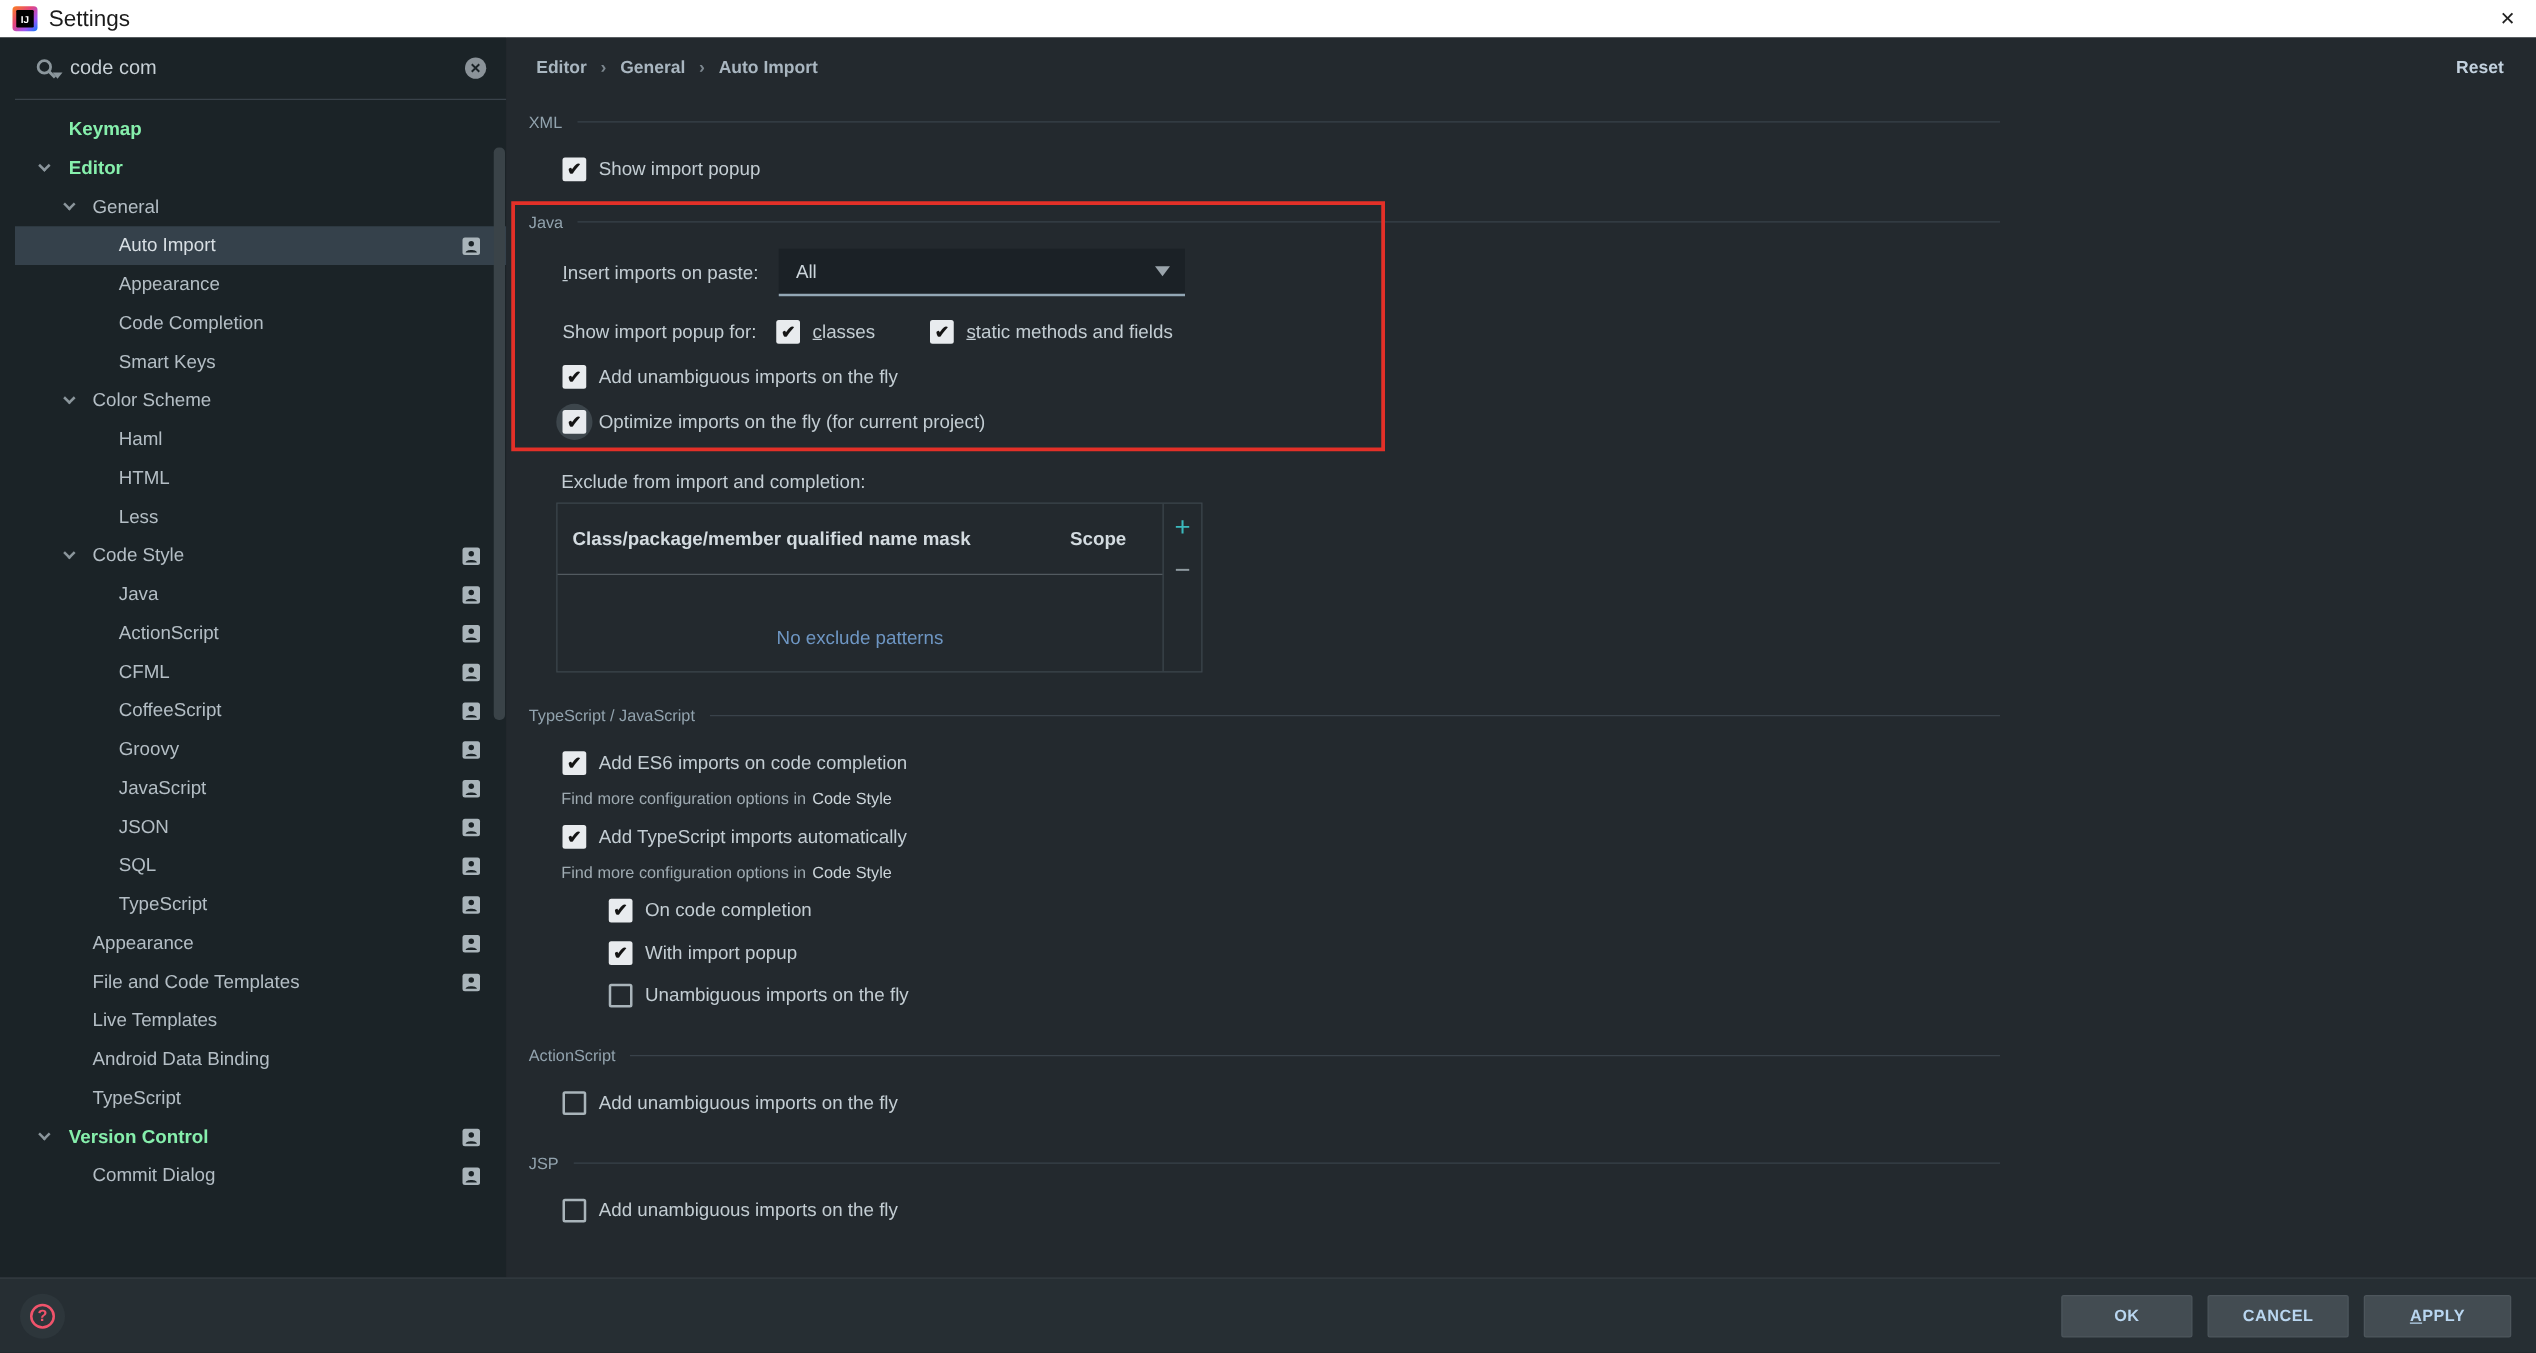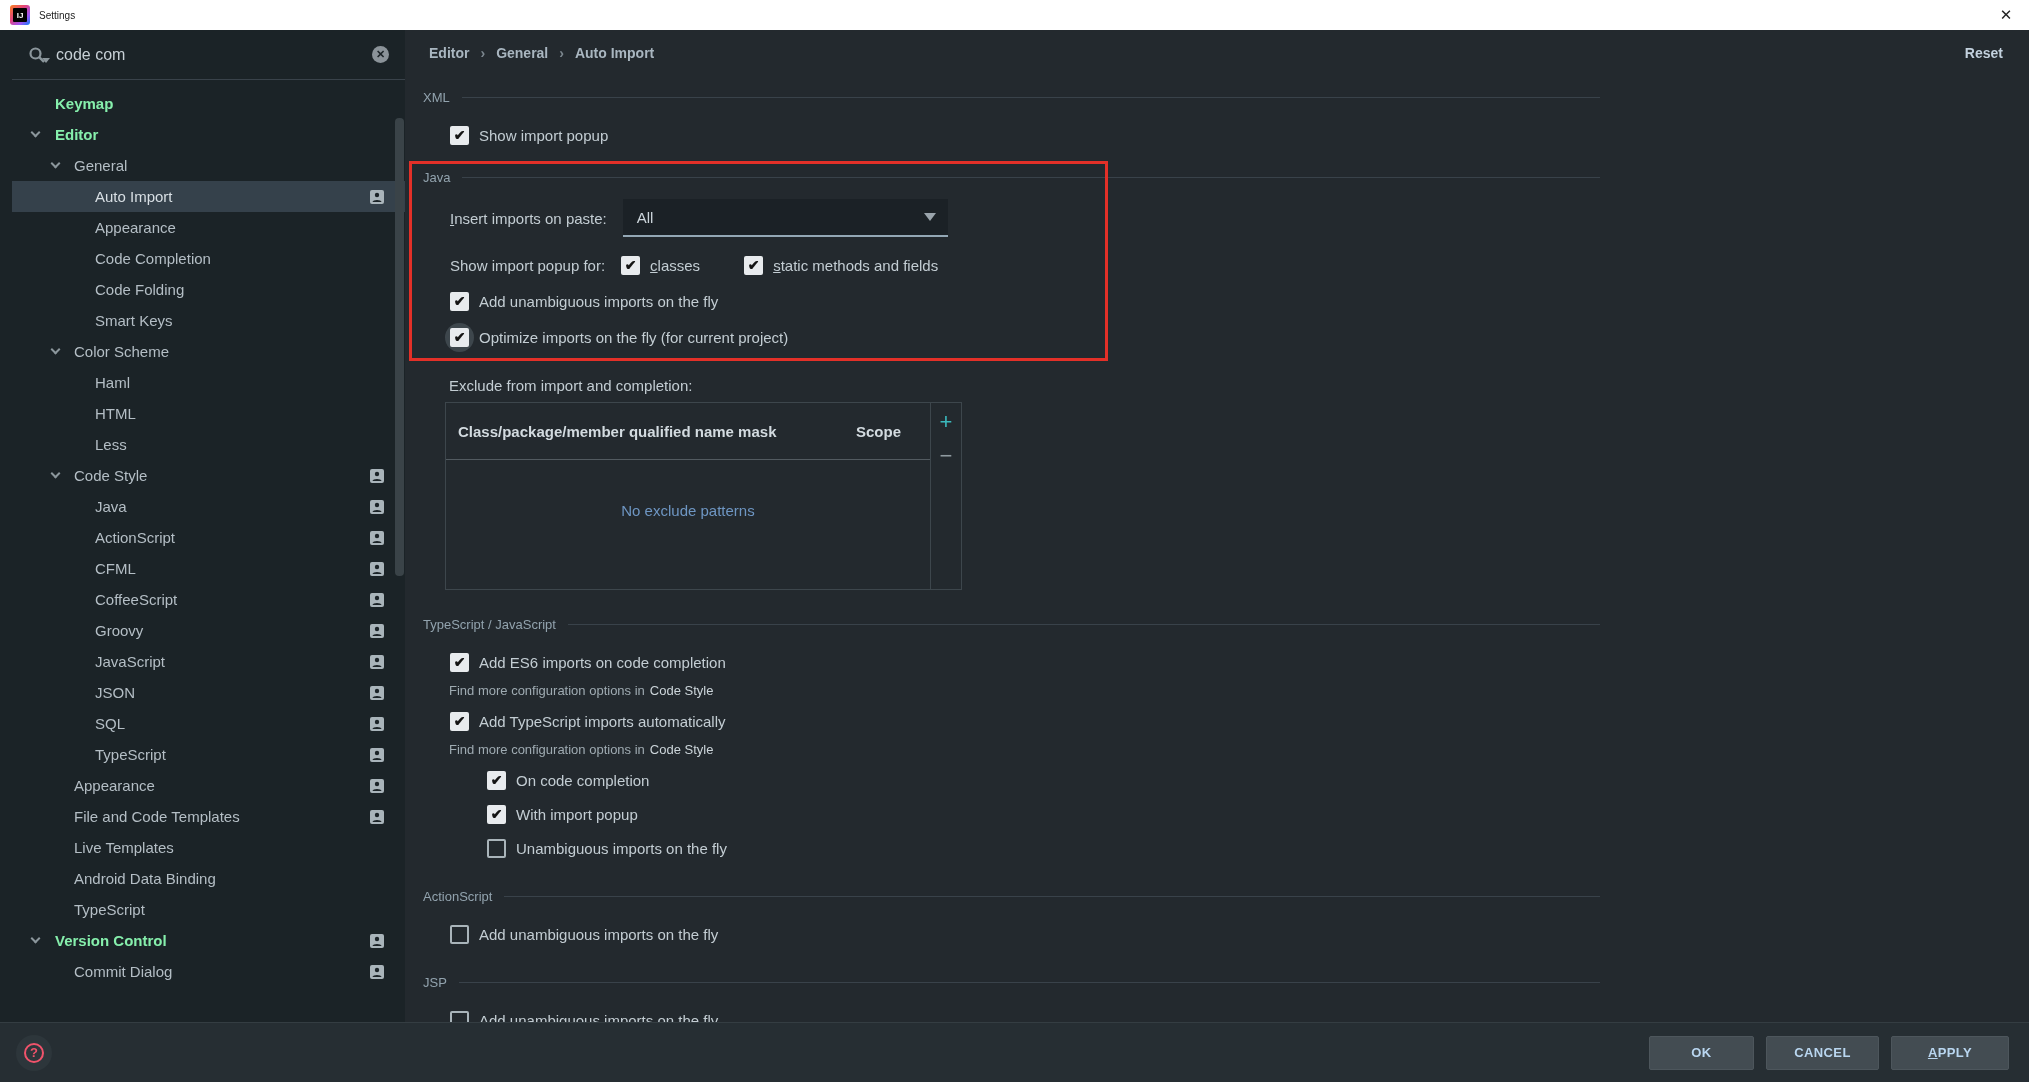--- a/index.html
+++ b/index.html
@@ -4,21 +4,21 @@
 <style>
   * { box-sizing: border-box; margin: 0; padding: 0; }
   html,body { width:2029px; height:1082px; overflow:hidden; }
   body { font-family:"Liberation Sans", sans-serif; background:#23292e; }
   #app { position:relative; width:2029px; height:1082px; }
 
   
   .titlebar { height:30px; background:#ffffff; display:flex; align-items:center; padding-left:10px; position:relative; }
   .logo { width:20px; height:20px; border-radius:3px; background:linear-gradient(135deg,#fc801d 0%,#e3447d 40%,#9e55f5 72%,#087cfa 100%); position:relative; flex:none; }
   .logo::after { content:"IJ"; position:absolute; inset:3px; background:#000; color:#fff; font-size:8px; font-weight:bold; display:flex; align-items:center; justify-content:center; border-radius:1px; }
-  .wtitle { margin-left:9px; font-size:10px; color:#1b1b1b; }
+  .wtitle { margin-left:9px; font-size:18px; color:#1b1b1b; }
   .wclose { position:absolute; right:0; top:0; width:46px; height:30px; display:flex; align-items:center; justify-content:center; font-size:15px; color:#222; cursor:pointer; }
 
   
   .main { position:absolute; top:30px; left:0; right:0; bottom:60px; display:flex; }
 
   
   .sidebar { width:405px; flex:none; background:#1b2327; position:relative;padding-left:12px; }
   .searchbar { height:50px; display:flex; align-items:center; padding:0 16px; border-bottom:1px solid #39424a; }
   .mag { position:relative; width:22px; height:18px; flex:none; }
   .mag svg { display:block; }
@@ -62,21 +62,21 @@
   .red-box { position:absolute; top:0; bottom:0; left:4px; width:699px; border:3px solid #e33028; pointer-events:none; }
   .row-insert { margin-top:12px; height:38px; }
   .ddl { width:325px; height:38px; background:#1b2126; border-bottom:2px solid #93a7b5; margin-left:16px; display:flex; align-items:center; padding:0 12px 0 14px; color:#ccd5db; cursor:pointer; }
   .ddl .tri { margin-left:auto; width:0; height:0; border-left:6px solid transparent; border-right:6px solid transparent; border-top:8px solid #9aa4ab; }
   .row-popupfor { margin-top:16px; }
   .gap-lg { margin-left:44px; }
   .lblgap { margin-right:16px; }
   .row-mt12 { margin-top:12px; }
 
   .exclude-label { margin-top:16px; padding-left:44px; font-size:15px; color:#c3cdd3; }
-  .xtable { margin:8px 0 0 40px; width:517px; height:188px; border:1px solid #3d464c; display:flex; }
+  .xtable { margin:8px 0 0 40px; width:517px; height:136px; border:1px solid #3d464c; display:flex; }
   .xmain { flex:1; display:flex; flex-direction:column; }
   .xhead { height:57px; border-bottom:1px solid #525a60; display:flex; align-items:center; padding-left:12px; position:relative; }
   .xcol { font-size:15px; font-weight:bold; color:#d3dbe0; }
   .xcol2 { position:absolute; left:410px; }
   .xempty { margin-top:42px; text-align:center; font-size:15px; color:#6e96c3; }
   .xside { width:31px; border-left:1px solid #3d464c; display:flex; flex-direction:column; align-items:center; padding-top:8px; }
   .xadd { color:#3bb9bd; font-size:22px; line-height:22px; cursor:pointer; }
   .xrem { color:#8f9aa0; font-size:22px; line-height:22px; margin-top:12px; cursor:pointer; }
 
   .sect-ts .sect-head { margin-top:24px; }
@@ -144,23 +144,20 @@
                 <path d="M3.5 13 C3.5 10.2 12.5 10.2 12.5 13 Z" fill="#1b2327"></path>
               </svg></span>
           </div>
         <div class="trow lvl2">
             <span>Appearance</span>
           </div>
         <div class="trow lvl2">
             <span>Code Completion</span>
           </div>
         <div class="trow lvl2">
-            <span>Code Folding</span>
-          </div>
-        <div class="trow lvl2">
             <span>Smart Keys</span>
           </div>
         <div class="trow lvl1">
             <span class="chev"></span>
             <span>Color Scheme</span>
           </div>
         <div class="trow lvl2">
             <span>Haml</span>
           </div>
         <div class="trow lvl2">

